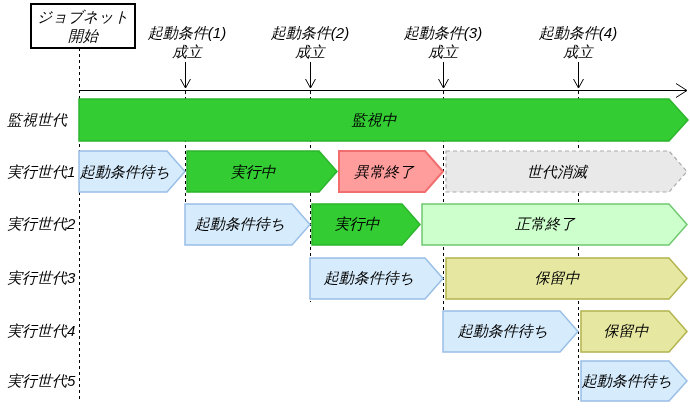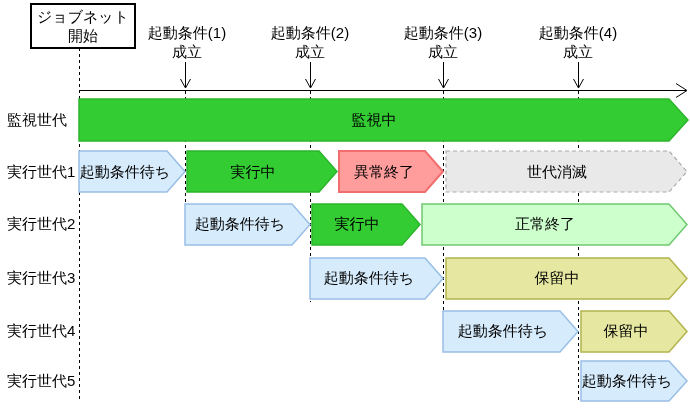--- a/index.html
+++ b/index.html
@@ -1,17 +1,17 @@
 <!DOCTYPE html>
 <html><head>
 <meta charset="utf-8">
 <style>
   html,body{margin:0;padding:0;background:#ffffff;}
   #stage{position:relative;width:690px;height:408px;background:#ffffff;overflow:hidden;
-         font-family:"Liberation Sans",sans-serif;}
+         font-family:"Liberation Sans",sans-serif;font-style:italic;}
   svg{display:block;}
   .txt{font-family:"Liberation Sans","DejaVu Sans",sans-serif;fill:#000;font-size:15px;}
   .txt-mid{text-anchor:middle;}
   .bar{stroke-width:1.5;}
   .bar-abnormal{stroke-width:2;}
   .bar-vanished{stroke-dasharray:4 3;stroke-width:1.2;}
   .guide{stroke:#000;stroke-width:1;stroke-dasharray:3 3;}
   .solidline{stroke:#000;stroke-width:1;fill:none;}
   .startbox{fill:#ffffff;stroke:#000;stroke-width:2;}
 </style>

